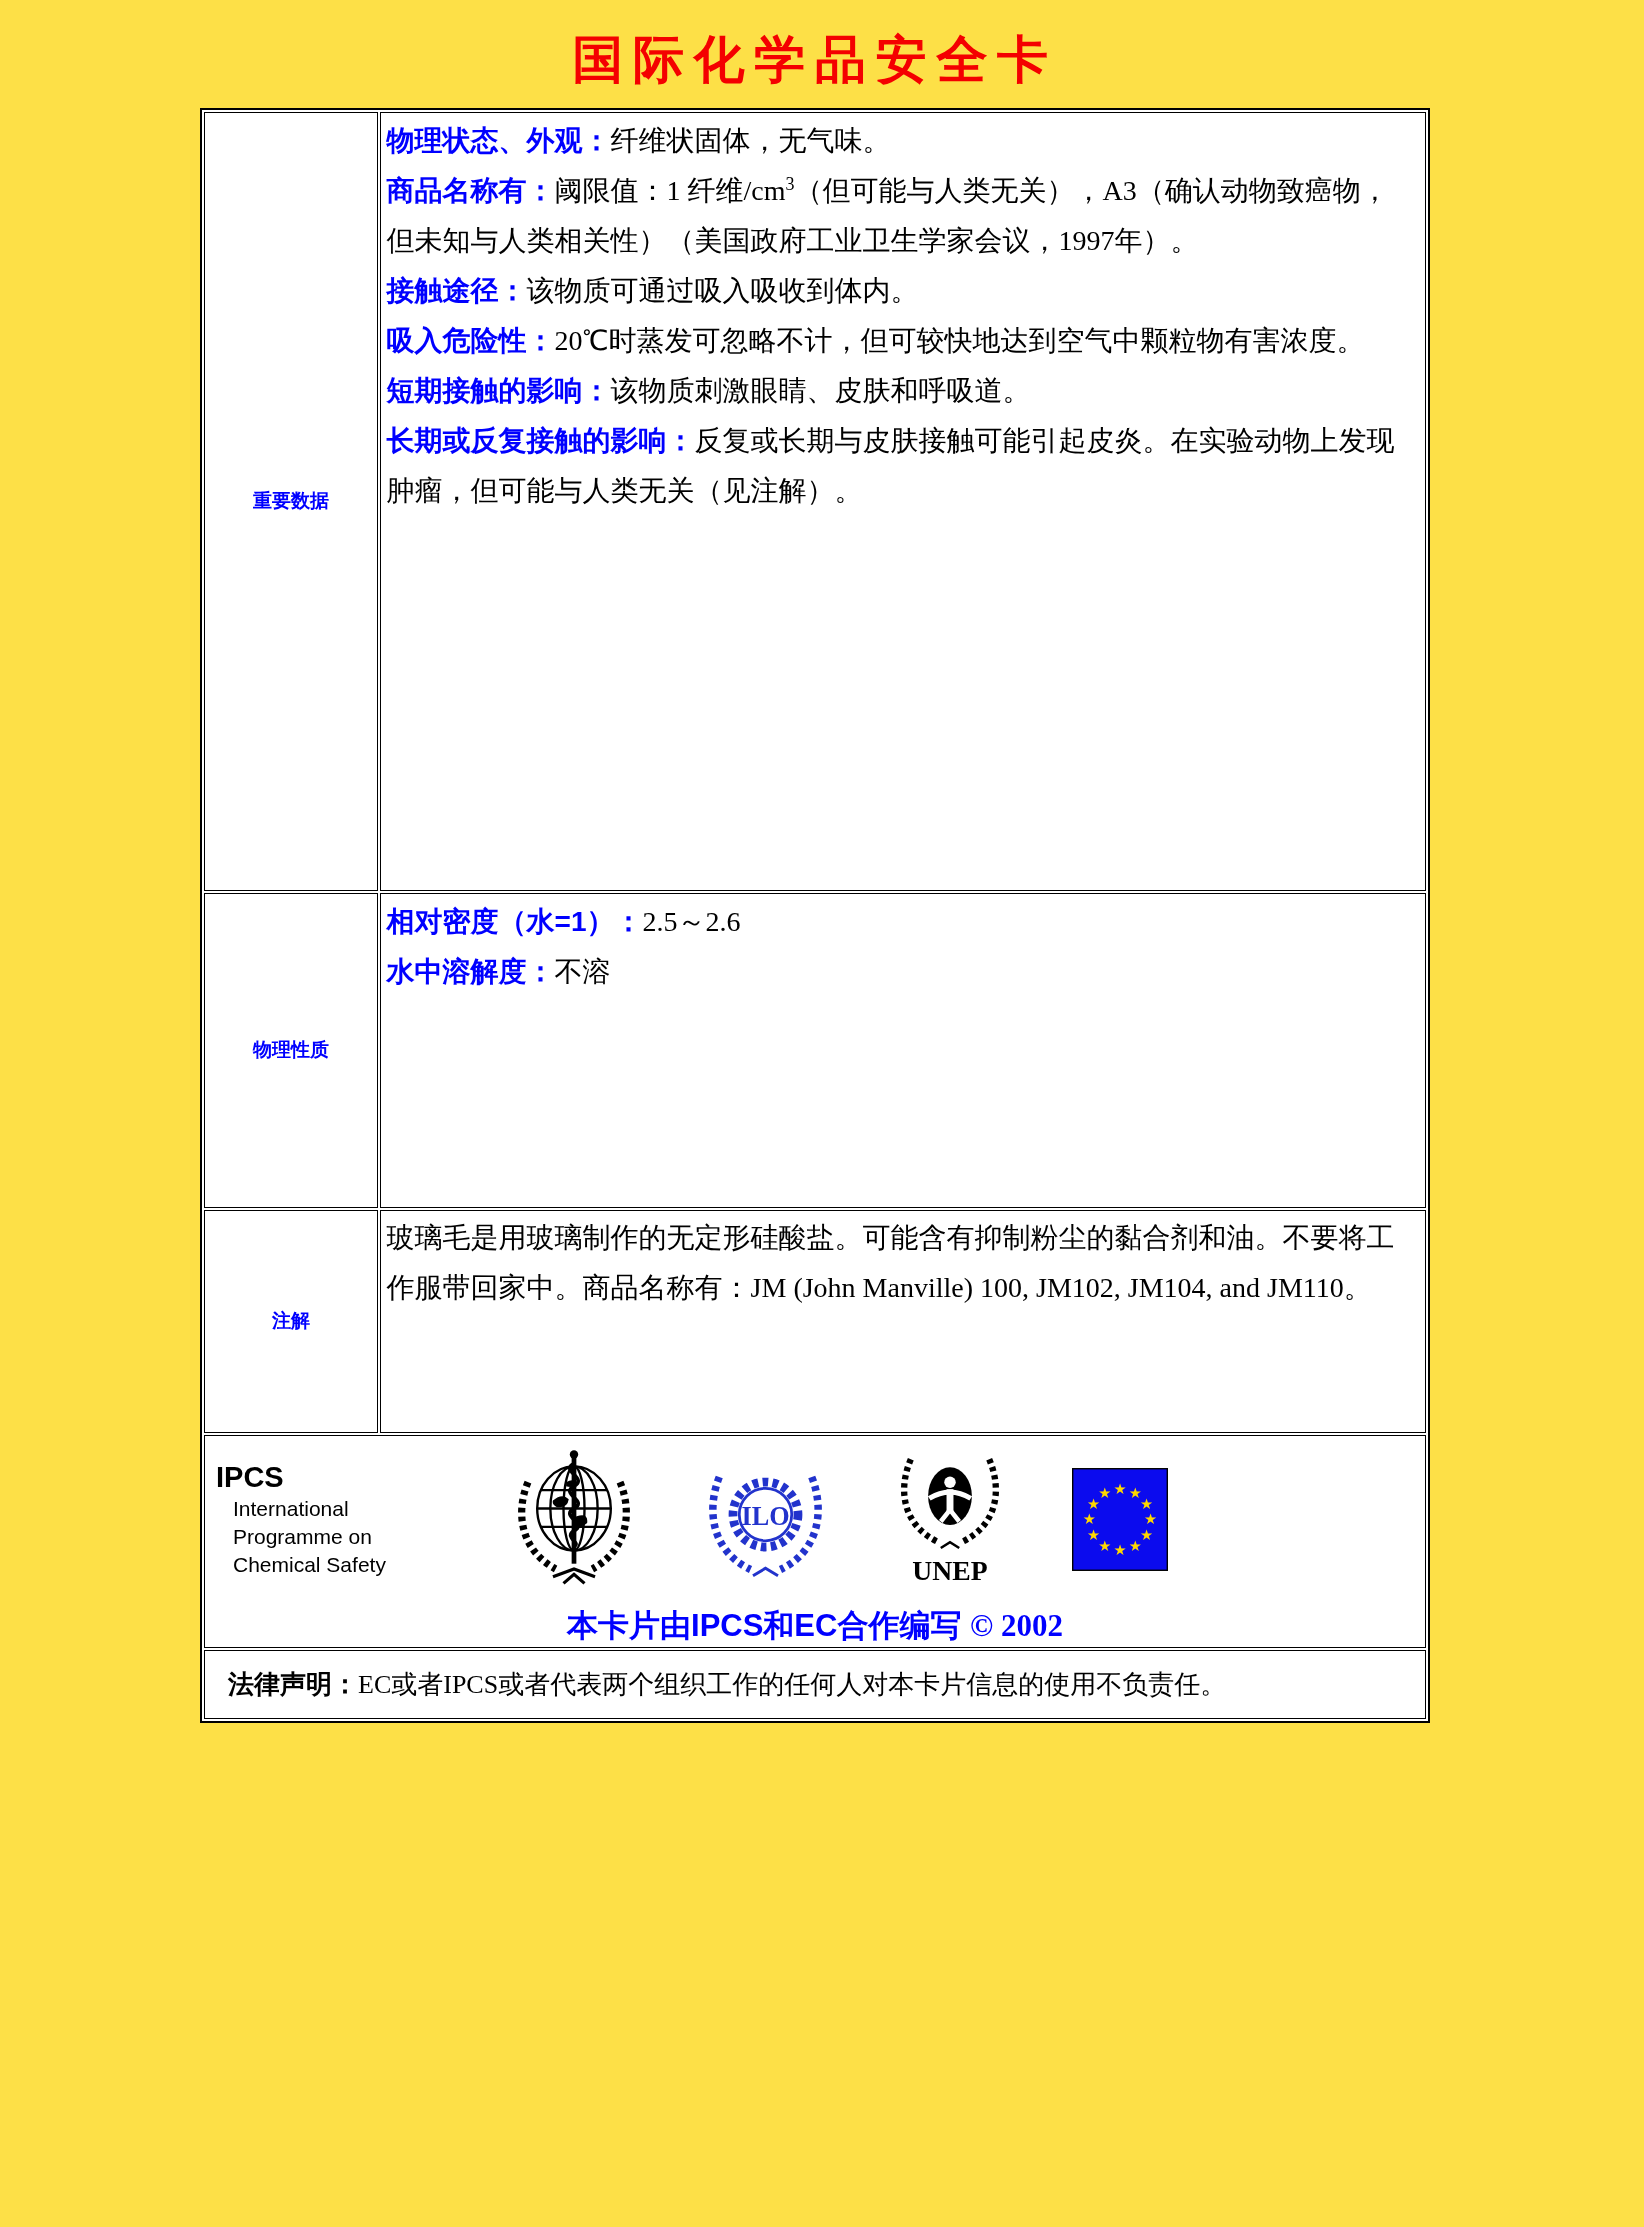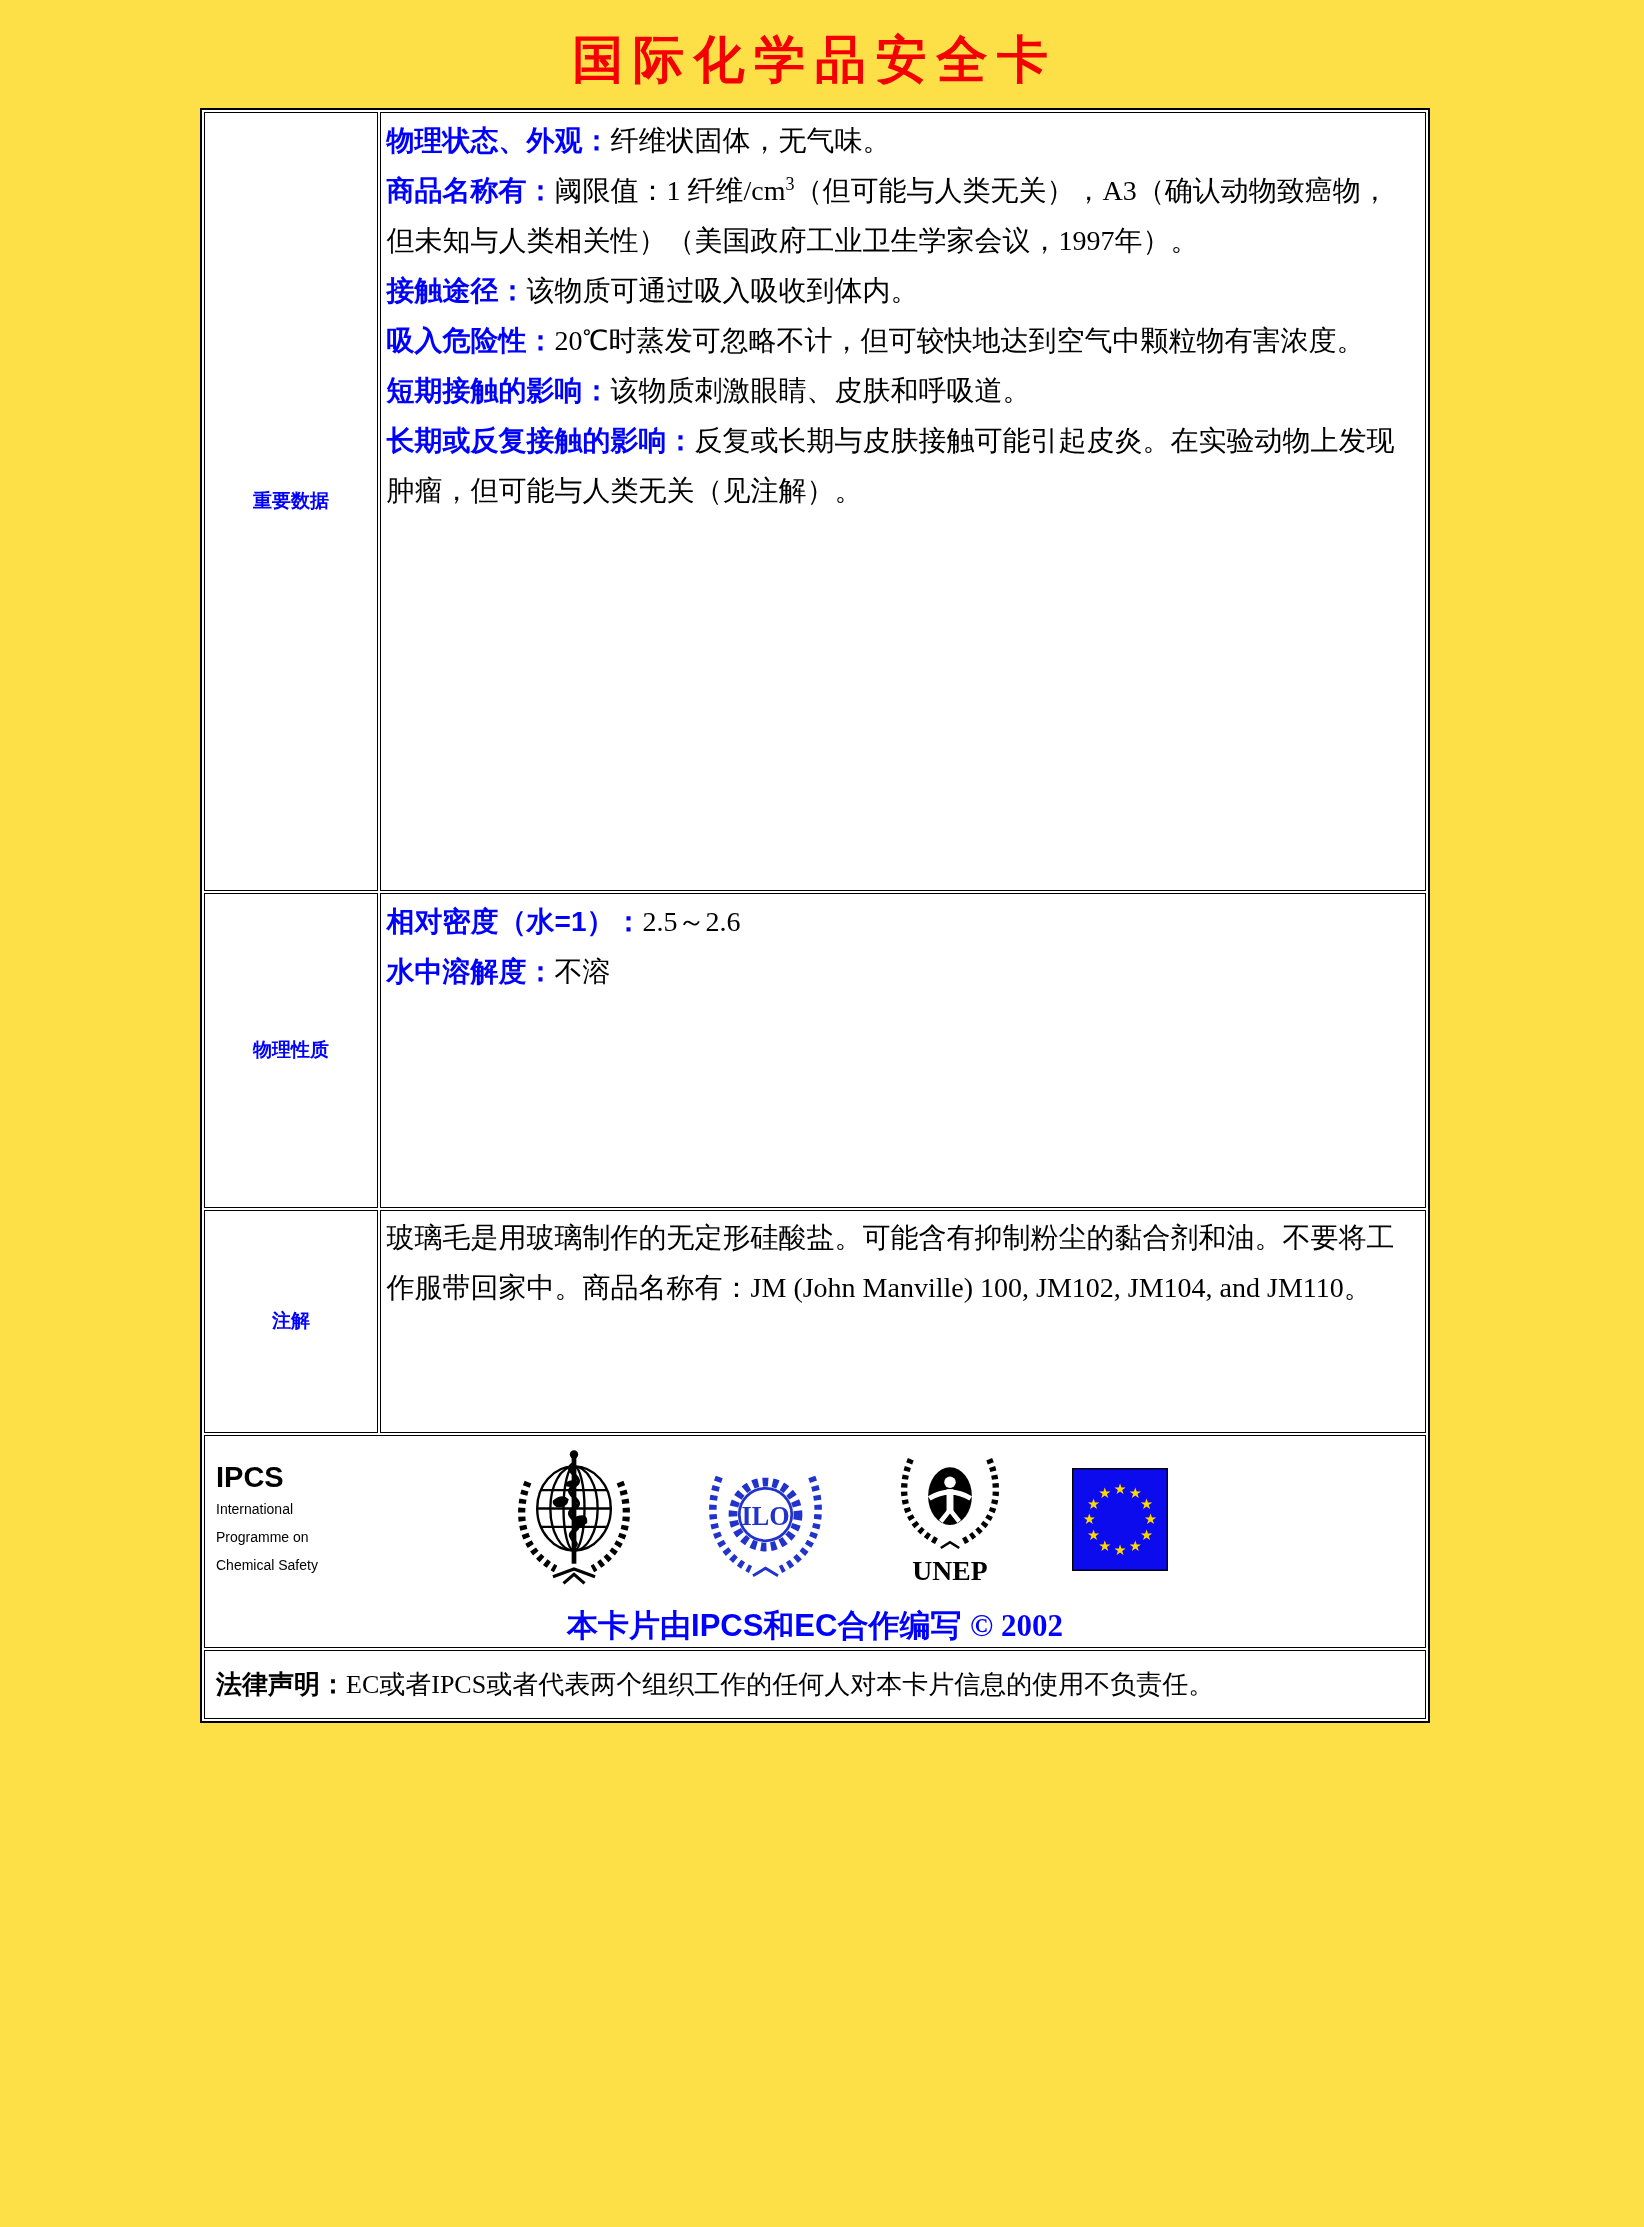--- a/index.html
+++ b/index.html
@@ -53,29 +53,29 @@
   tr.r-leg td{height:67px;}
   tr.r-add td.content{vertical-align:middle;padding-top:0;}
   
   td.footcell{vertical-align:top;padding:7px 0 0 0;}
   .logos{
     display:flex;align-items:center;justify-content:space-between;
     padding:2.8px 257px 0 11px;height:146px;
   }
   .ipcs{font-family:"Liberation Sans",sans-serif;width:229px;}
   .ipcs-title{font-size:29px;font-weight:bold;line-height:36px;}
-  .ipcs-line{font-size:14px;line-height:28px;}
+  .ipcs-line{font-size:21px;line-height:28px;margin-left:17px;}
   .unep-wrap{text-align:center;}
   .caption{
     margin-top:12.5px;text-align:center;color:#0000ff;font-weight:bold;
     font-size:31px;font-family:"Liberation Sans",sans-serif;
   }
   .caption .cap-latin{font-family:"Liberation Serif",serif;}
   
-  td.legal{vertical-align:middle;padding:0 11px;font-size:26px;}
+  td.legal{vertical-align:middle;padding:0 23px;font-size:26px;}
   td.legal .lbl-black{
     color:#000;font-weight:bold;font-family:"Liberation Sans",sans-serif;
   }
   .eu-star{font-family:"DejaVu Sans",sans-serif;}
 </style>
 </head>
 <body>
 
 <div id="page">
 

